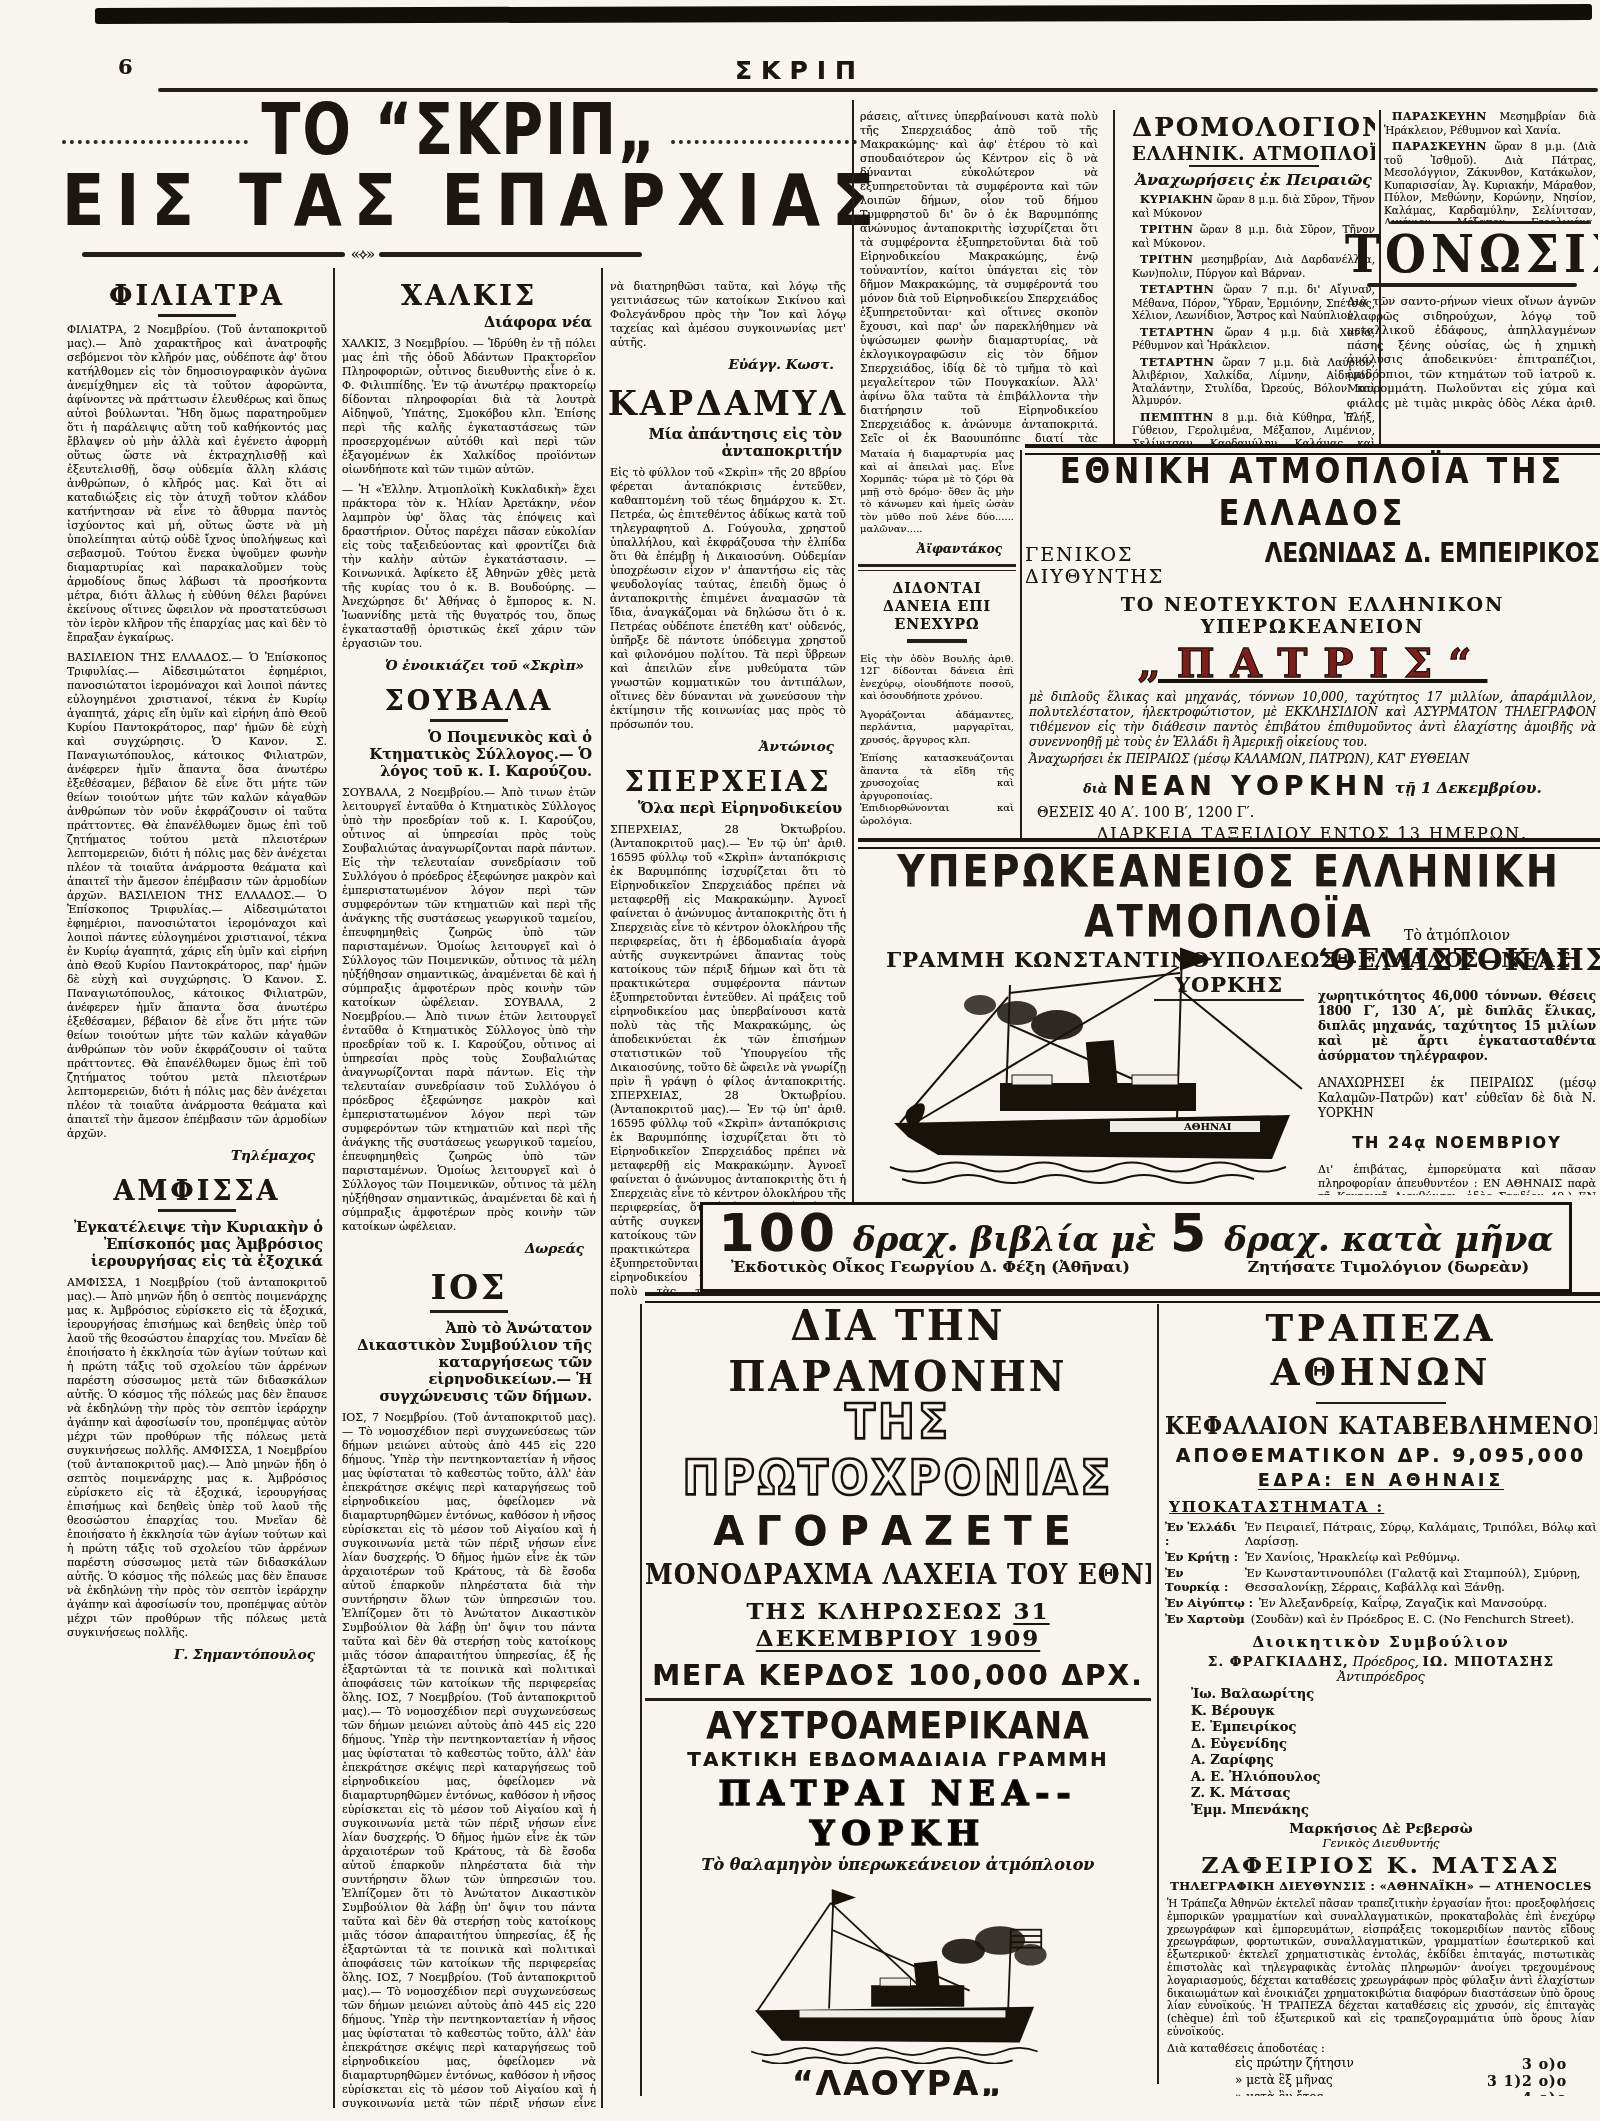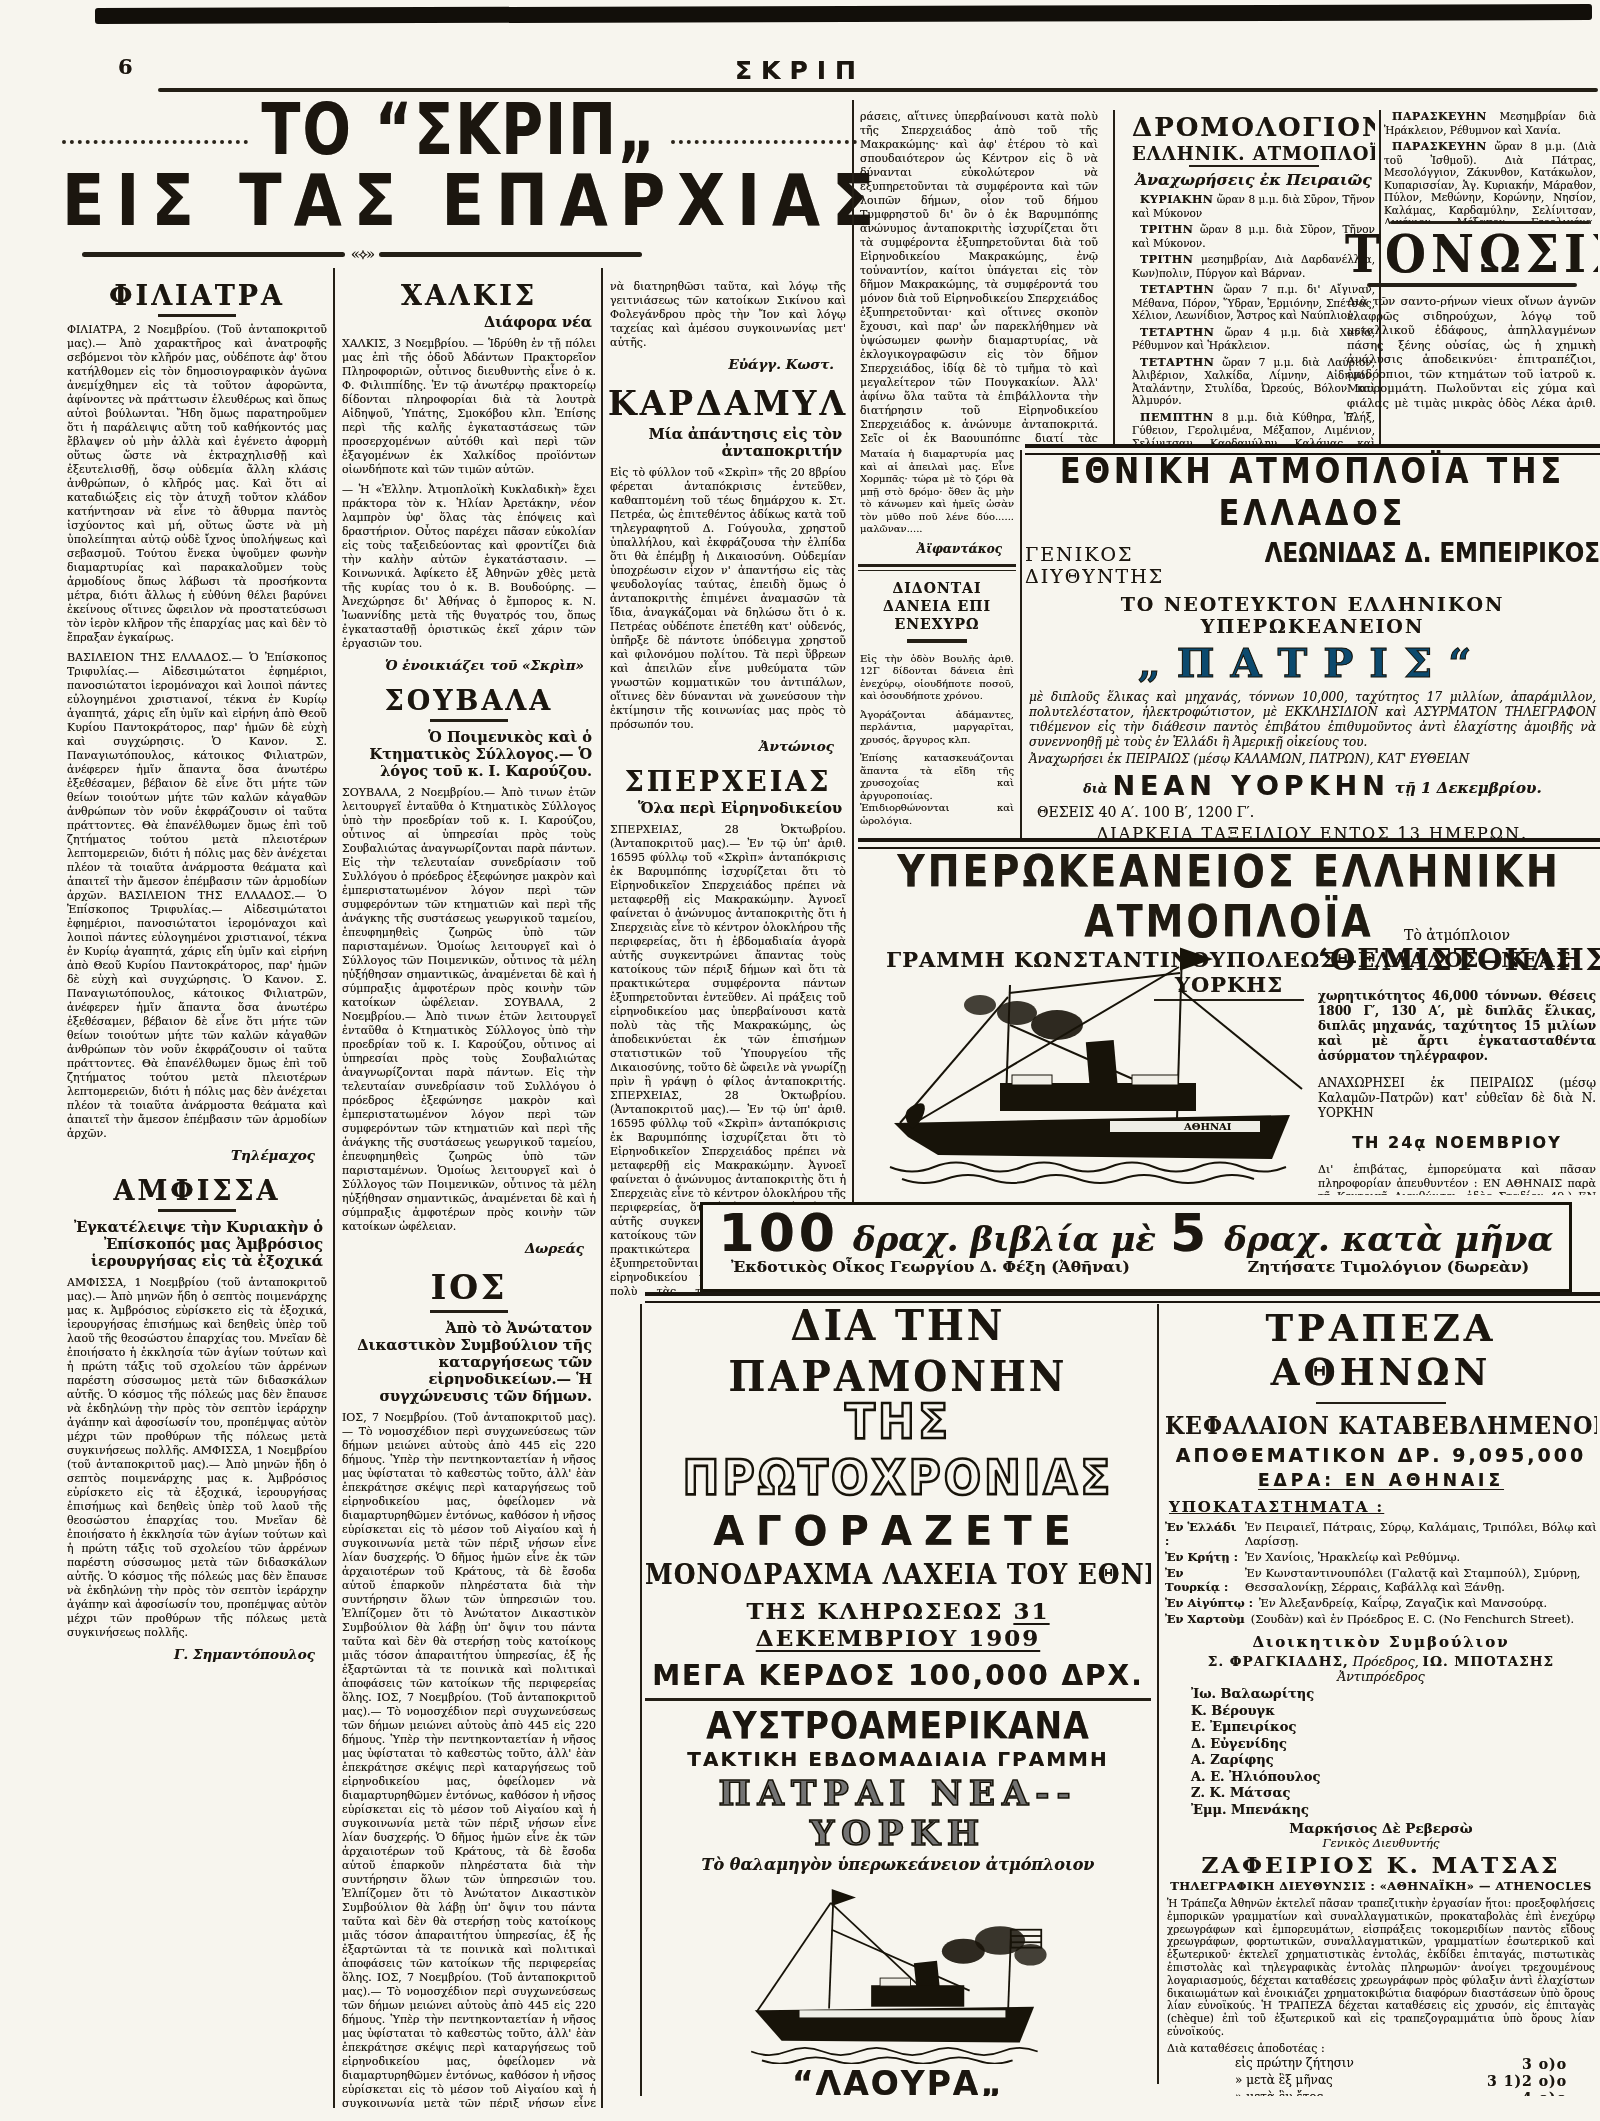--- a/index.html
+++ b/index.html
@@ -57,21 +57,21 @@
   #tonosis .body{font-size:11.5px;line-height:14.5px;}
   
   #patris{left:1025px;top:450px;width:575px;height:390px;overflow:hidden;}
   #patris .banner{font-family:"DejaVu Sans","Liberation Sans",sans-serif;font-weight:900;font-size:30px;
        letter-spacing:4px;text-align:center;transform:scaleY(1.2);margin-top:6px;}
   #patris .dirrow{display:flex;justify-content:center;align-items:baseline;gap:12px;margin-top:14px;}
   #patris .dirlabel{font-size:19px;letter-spacing:2px;}
   #patris .dirname{font-family:"DejaVu Sans","Liberation Sans",sans-serif;font-weight:900;font-size:23px;transform:scaleY(1.15);white-space:nowrap;}
   #patris .l3{font-size:19px;font-weight:bold;letter-spacing:2px;text-align:center;margin-top:6px;}
   #patris .pname{font-size:40px;font-weight:bold;letter-spacing:16px;text-align:center;margin:2px 0 4px;
-       color:#0c4a6e;-webkit-text-stroke:1px #171309;}
+       color:#7f1d1d;text-decoration:underline;-webkit-text-stroke:1px #171309;}
   #patris .desc{font-size:12px;line-height:15px;font-style:italic;text-align:justify;margin:0 4px;}
   #patris .route{text-align:center;margin:3px 0 0;white-space:nowrap;}
   #patris .route .pre{font-size:12.5px;font-style:italic;font-weight:bold;}
   #patris .route .big{font-family:"DejaVu Sans","Liberation Sans",sans-serif;font-weight:900;font-size:27px;letter-spacing:5px;vertical-align:-2px;}
   #patris .route .date{font-size:15px;font-weight:bold;font-style:italic;}
   #patris .seats{font-size:14px;margin:3px 0 0 12px;}
   #patris .dur{font-size:16px;letter-spacing:2px;text-align:center;margin:4px 0 2px;}
   
   #yper{left:858px;top:845px;width:742px;height:350px;overflow:hidden;}
   #yper .banner{font-family:"DejaVu Sans","Liberation Sans",sans-serif;font-weight:900;font-size:38px;
@@ -100,21 +100,21 @@
   #middle .l2{font-family:"DejaVu Sans","Liberation Sans",sans-serif;font-weight:900;font-size:44px;letter-spacing:3px;
       color:#f7f5ee;-webkit-text-stroke:2.4px #171309;margin:2px 0 0;transform:scaleY(1.1);}
   #middle .l3{font-family:"DejaVu Sans","Liberation Sans",sans-serif;font-weight:900;font-size:40px;letter-spacing:12px;margin:8px 0 0;}
   #middle .l4{font-weight:900;font-size:25px;letter-spacing:1px;margin:6px 0 0;transform:scaleY(1.15);white-space:nowrap;}
   #middle .l5{font-weight:900;font-size:23px;letter-spacing:2px;margin:8px 0 0;}
   #middle .l5 u{text-underline-offset:4px;}
   #middle .l6{font-family:"DejaVu Sans","Liberation Sans",sans-serif;font-weight:900;font-size:28px;letter-spacing:2px;margin:8px 0 6px;}
   #middle .mrule{height:3px;background:#241f16;margin:4px 0;}
   #middle .at{font-family:"DejaVu Sans","Liberation Sans",sans-serif;font-weight:900;font-size:33px;letter-spacing:1px;margin:4px 0 0;transform:scaleY(1.15);}
   #middle .asub{font-family:"DejaVu Sans","Liberation Sans",sans-serif;font-weight:bold;font-size:20px;letter-spacing:2px;margin:3px 0 0;}
-  #middle .aroute{font-weight:900;font-size:34px;letter-spacing:7px;margin:2px 0 0;color:#737373;-webkit-text-stroke:1.6px #171309;}
+  #middle .aroute{font-weight:900;font-size:34px;letter-spacing:7px;margin:2px 0 0;color:#000000;-webkit-text-stroke:1.6px #171309;}
   #middle .ashipline{font-weight:bold;font-style:italic;font-size:16px;margin:2px 0 0;}
   #ship2{width:330px;height:188px;margin:2px auto 0;display:block;}
   #middle .lname{font-family:"DejaVu Sans","Liberation Sans",sans-serif;font-weight:900;font-size:33px;letter-spacing:2px;margin:0;}
   
   #bank{left:1165px;top:1304px;width:432px;height:792px;overflow:hidden;text-align:center;}
   #bank .bname{font-size:37px;font-weight:bold;letter-spacing:4px;margin:2px 0 8px;}
   #bank .bnbar{height:2px;background:#241f16;width:130px;margin:2px auto 8px;}
   #bank .cap{font-weight:900;font-size:22px;letter-spacing:1px;margin:4px 0 0;transform:scaleY(1.1);white-space:nowrap;}
   #bank .res{font-family:"DejaVu Sans","Liberation Sans",sans-serif;font-weight:bold;font-size:19px;letter-spacing:3px;margin:6px 0 0;}
   #bank .hq{font-family:"DejaVu Sans","Liberation Sans",sans-serif;font-weight:bold;font-size:17px;letter-spacing:4px;margin:4px 0 8px;text-decoration:underline;text-underline-offset:3px;}

